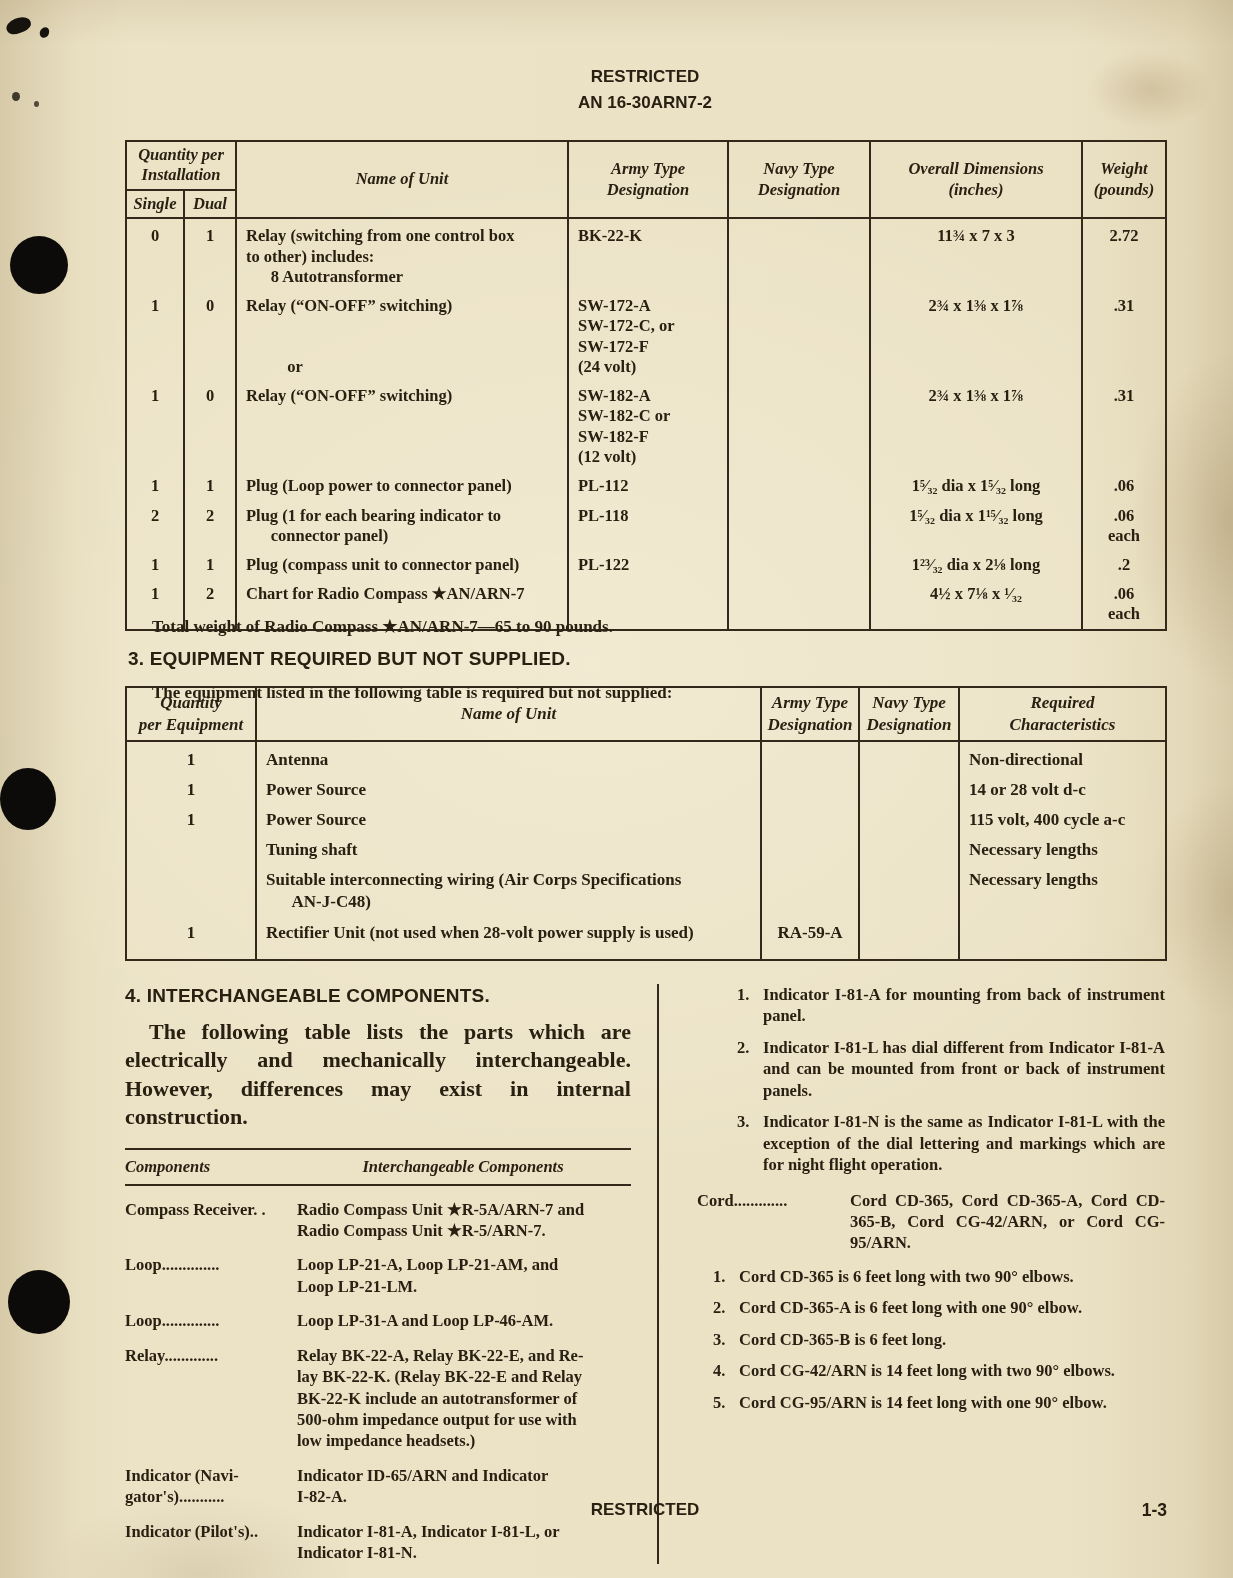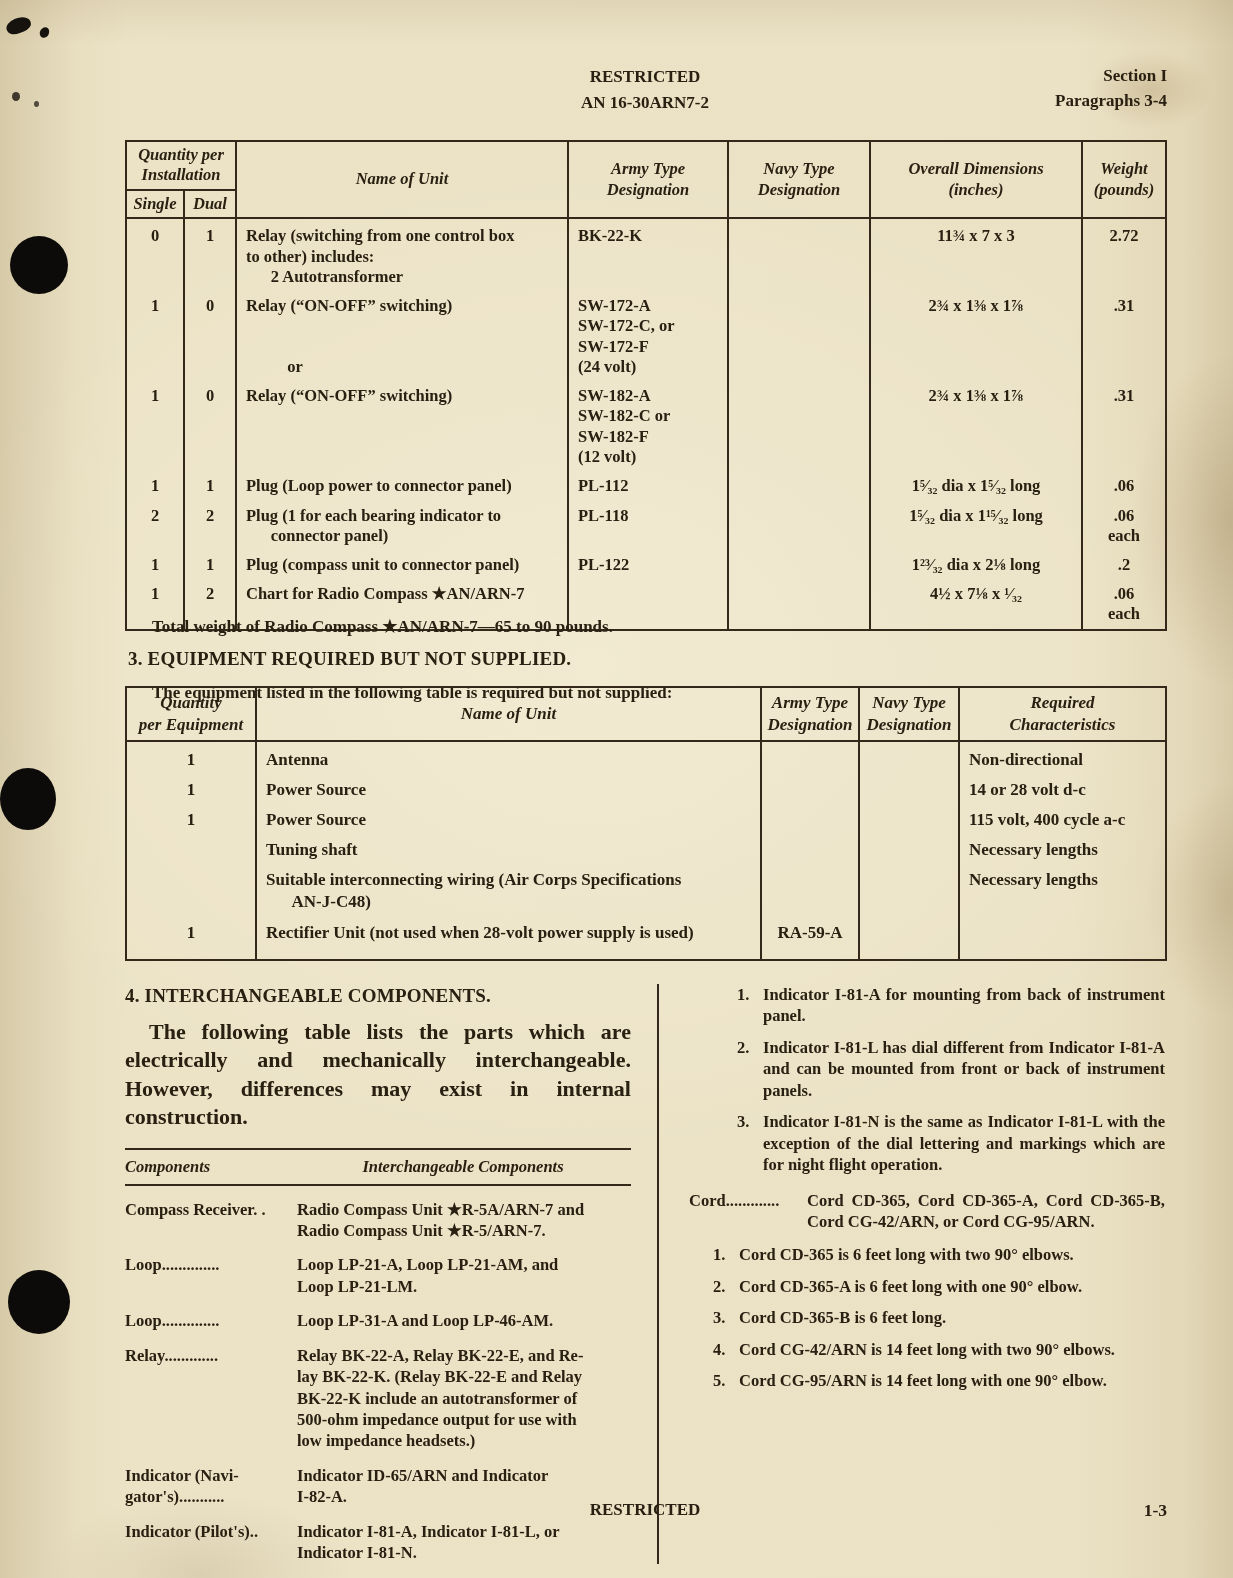--- a/index.html
+++ b/index.html
@@ -12,21 +12,21 @@
     background:
       radial-gradient(90px 55px at 1150px 90px, rgba(130,95,45,.20), transparent 70%),
       radial-gradient(140px 240px at 1230px 520px, rgba(125,92,45,.22), transparent 70%),
       radial-gradient(120px 170px at 1230px 900px, rgba(125,92,45,.18), transparent 70%),
       radial-gradient(220px 120px at 200px 1575px, rgba(120,90,45,.14), transparent 70%),
       radial-gradient(800px 600px at 48% 42%, rgba(255,252,235,.30), transparent 85%),
       linear-gradient(180deg, rgba(120,90,40,.10) 0, rgba(120,90,40,0) 45px),
       linear-gradient(90deg, #d6caa8 0px, #e8dec0 75px, #ece3c7 130px, #ebe2c6 1070px, #e3d8b7 1185px, #d6caa8 1233px);
   }
 
-  .sans { font-family:Liberation Serif, serif; }
+  .sans { font-family:Liberation Sans, sans-serif; }
 
   
   .hole { position:absolute; background:#0c0b09; border-radius:50%; }
   #hole1 { left:10px; top:236px; width:58px; height:58px; }
   #hole2 { left:0px;  top:768px; width:56px; height:62px; }
   #hole3 { left:8px;  top:1270px; width:62px; height:64px; }
   .speck { position:absolute; background:#16120d; }
   #speck1 { left:6px;  top:18px; width:25px; height:15px; border-radius:55% 60% 45% 50%; transform:rotate(-22deg); }
   #speck2 { left:40px; top:27px; width:9px;  height:11px; border-radius:50%; transform:rotate(25deg); }
   #speck3 { left:12px; top:92px; width:8px;  height:9px;  border-radius:50%; opacity:.8; }
@@ -81,44 +81,40 @@
   .comp-head .c1 { width:170px; }
   .comp-head .c2 { flex:1; text-align:center; }
   .comp-row { display:flex; margin-top:13px; }
   .comp-row .lbl { width:172px; flex:none; white-space:pre-wrap; }
   .comp-row .val { flex:1; white-space:pre-wrap; }
 
   .note { display:flex; margin:0 0 10px 52px; }
   .note.cordnote { margin-left:28px; }
   .note .num { width:26px; flex:none; }
   .note .txt { flex:1; text-align:justify; }
-  .cord { display:flex; margin:14px 0 12px 4px; }
+  .cord { display:flex; margin:14px 0 12px 12px;gap:35px; }
   .cord-lbl { width:118px; flex:none; }
   .cord-txt { flex:1; text-align:justify; }
 </style>
 </head>
 <body>
 
 <div class="page">
 
   <div class="hole" id="hole1"></div>
   <div class="hole" id="hole2"></div>
   <div class="hole" id="hole3"></div>
   <div class="speck" id="speck1"></div>
   <div class="speck" id="speck2"></div>
   <div class="speck" id="speck3"></div>
   <div class="speck" id="speck4"></div>
 
   <div class="hdr-center sans">
     <div>RESTRICTED</div>
     <div>AN 16-30ARN7-2</div>
-  </div>
-  <div class="hdr-right sans">
-    <div>Section I</div>
-    <div>Paragraphs 3-4</div>
   </div>
 
   <table class="t1">
     <colgroup>
       <col style="width:58px">
         <col style="width:52px">
         <col style="width:332px">
       <col style="width:160px">
         <col style="width:142px">
         <col style="width:212px">
@@ -142,21 +138,21 @@
         <th>Single</th>
         <th>Dual</th>
       </tr>
     </thead>
     <tbody>
       <tr class="r1">
         <td class="cc">0</td>
         <td class="cc">1</td>
         <td class="lc">Relay (switching from one control box
 to other) includes:
-      2 Autotransformer</td>
+      8 Autotransformer</td>
         <td class="lc">BK-22-K</td>
         <td></td>
         <td class="cc">11¾ x 7 x 3</td>
         <td class="cc">2.72</td>
       </tr>
       <tr class="r2">
         <td class="cc">1</td>
         <td class="cc">0</td>
         <td class="lc">Relay (“ON-OFF” switching)
 

